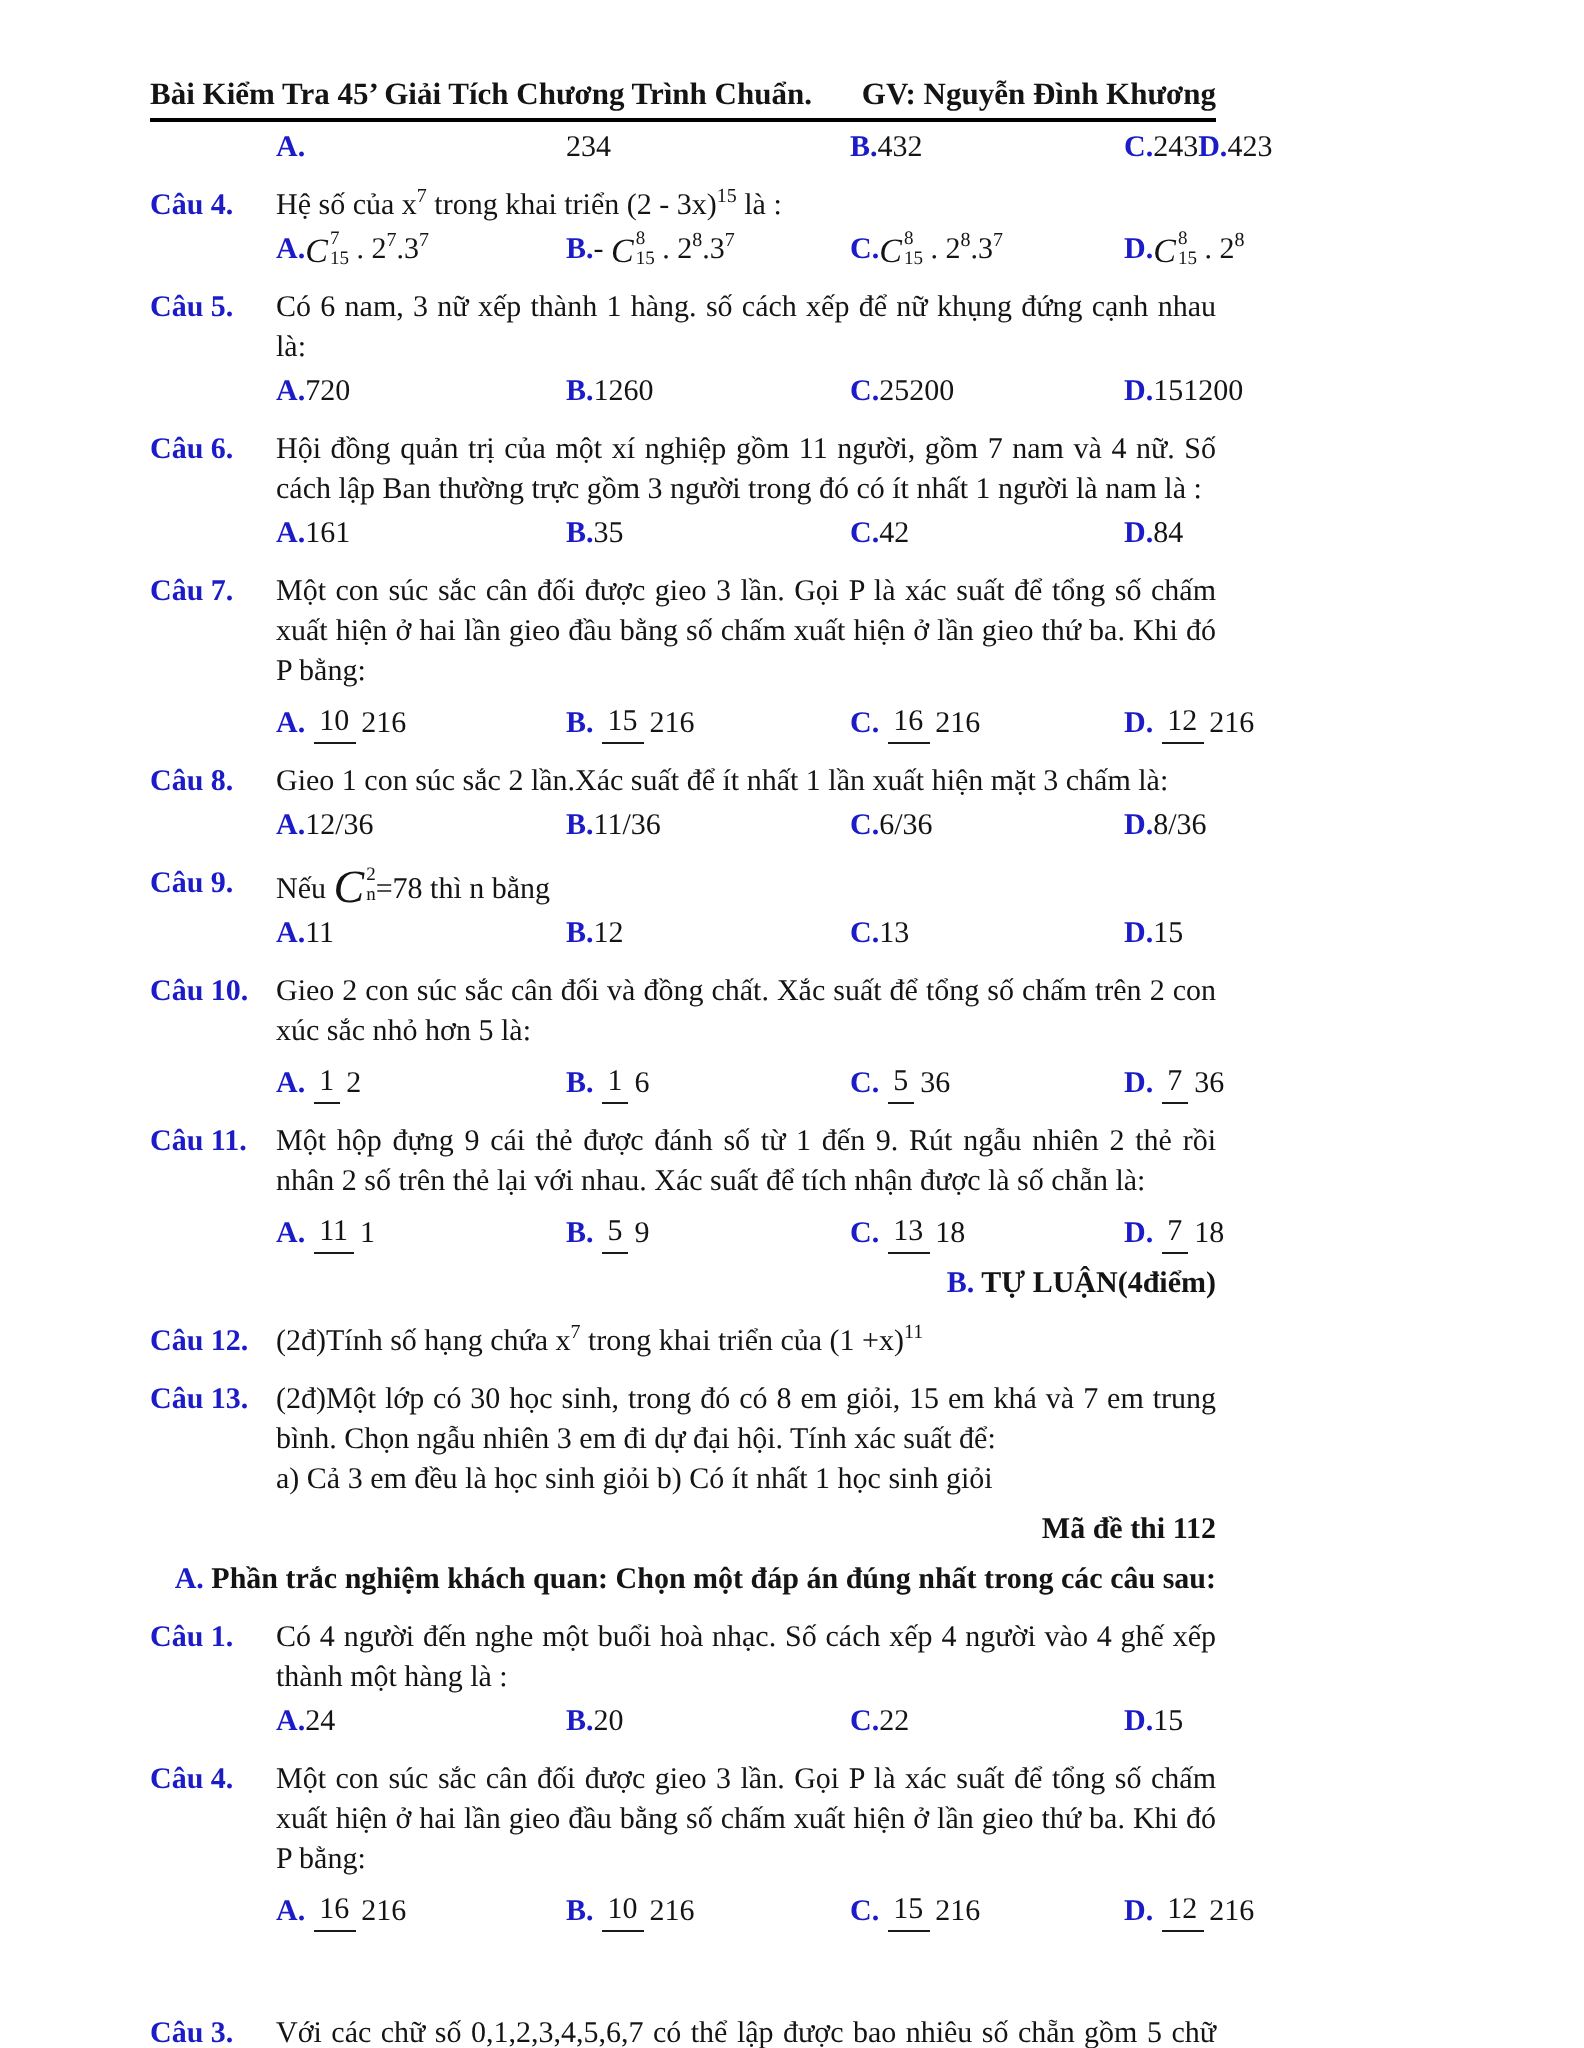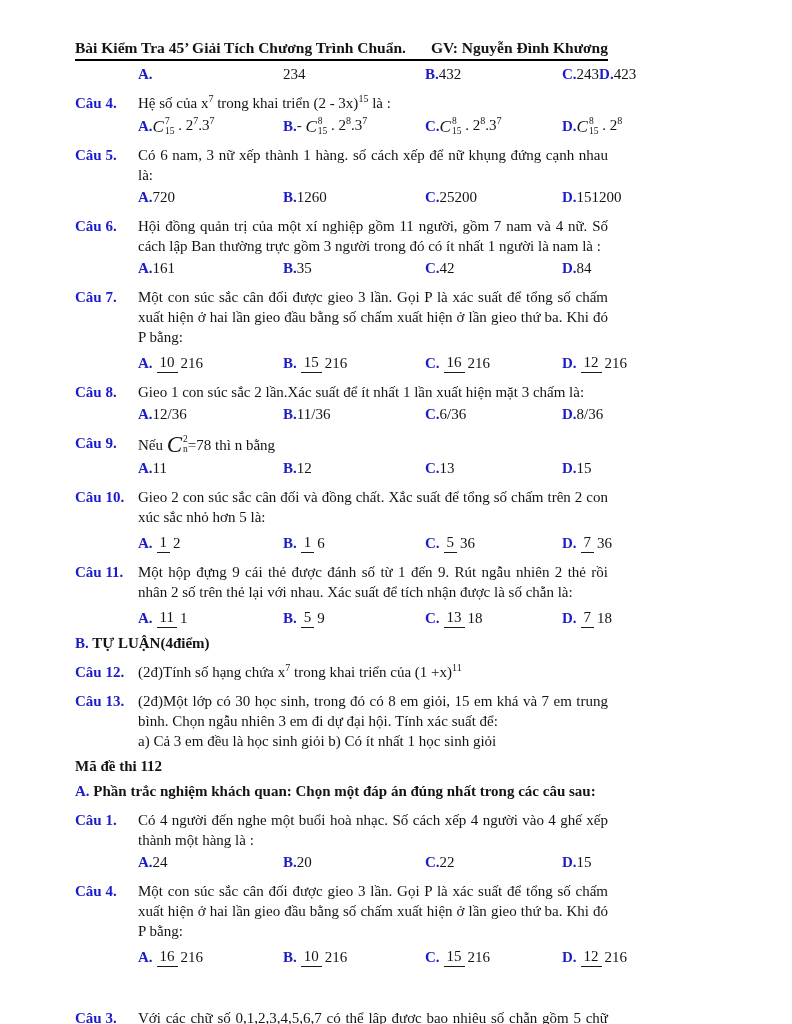--- a/index.html
+++ b/index.html
@@ -33,21 +33,21 @@
   .comb{display:inline-flex;align-items:center;vertical-align:-2px;}
   .comb .cbase{font-style:italic;font-size:17px;line-height:1;}
   .comb.big .cbase{font-size:23px;}
   .comb .ss{display:inline-flex;flex-direction:column;font-size:9.5px;line-height:1.05;margin-left:1px;text-align:left;}
   
   .frac{display:inline-flex;align-items:center;line-height:1.15;vertical-align:middle;}
   .frac .num{border-bottom:1px solid #1a1a1a;padding:0 3px;}
   .frac .den{padding:0 3px;}
   .options.fr-row{margin-top:6px;margin-bottom:2px;}
   
-  .subheading{margin-top:5px;font-weight:bold;}
+  .subheading{margin-top:5px;font-weight:bold;text-align:right;}
   .spacer-lg{height:30px;}
 </style>
 </head>
 <body>
 
 <div class="page">
   <div class="hdr">
     <span>Bài Kiểm Tra 45’ Giải Tích Chương Trình Chuẩn.</span>
     <span>GV: Nguyễn Đình Khương</span>
   </div>

